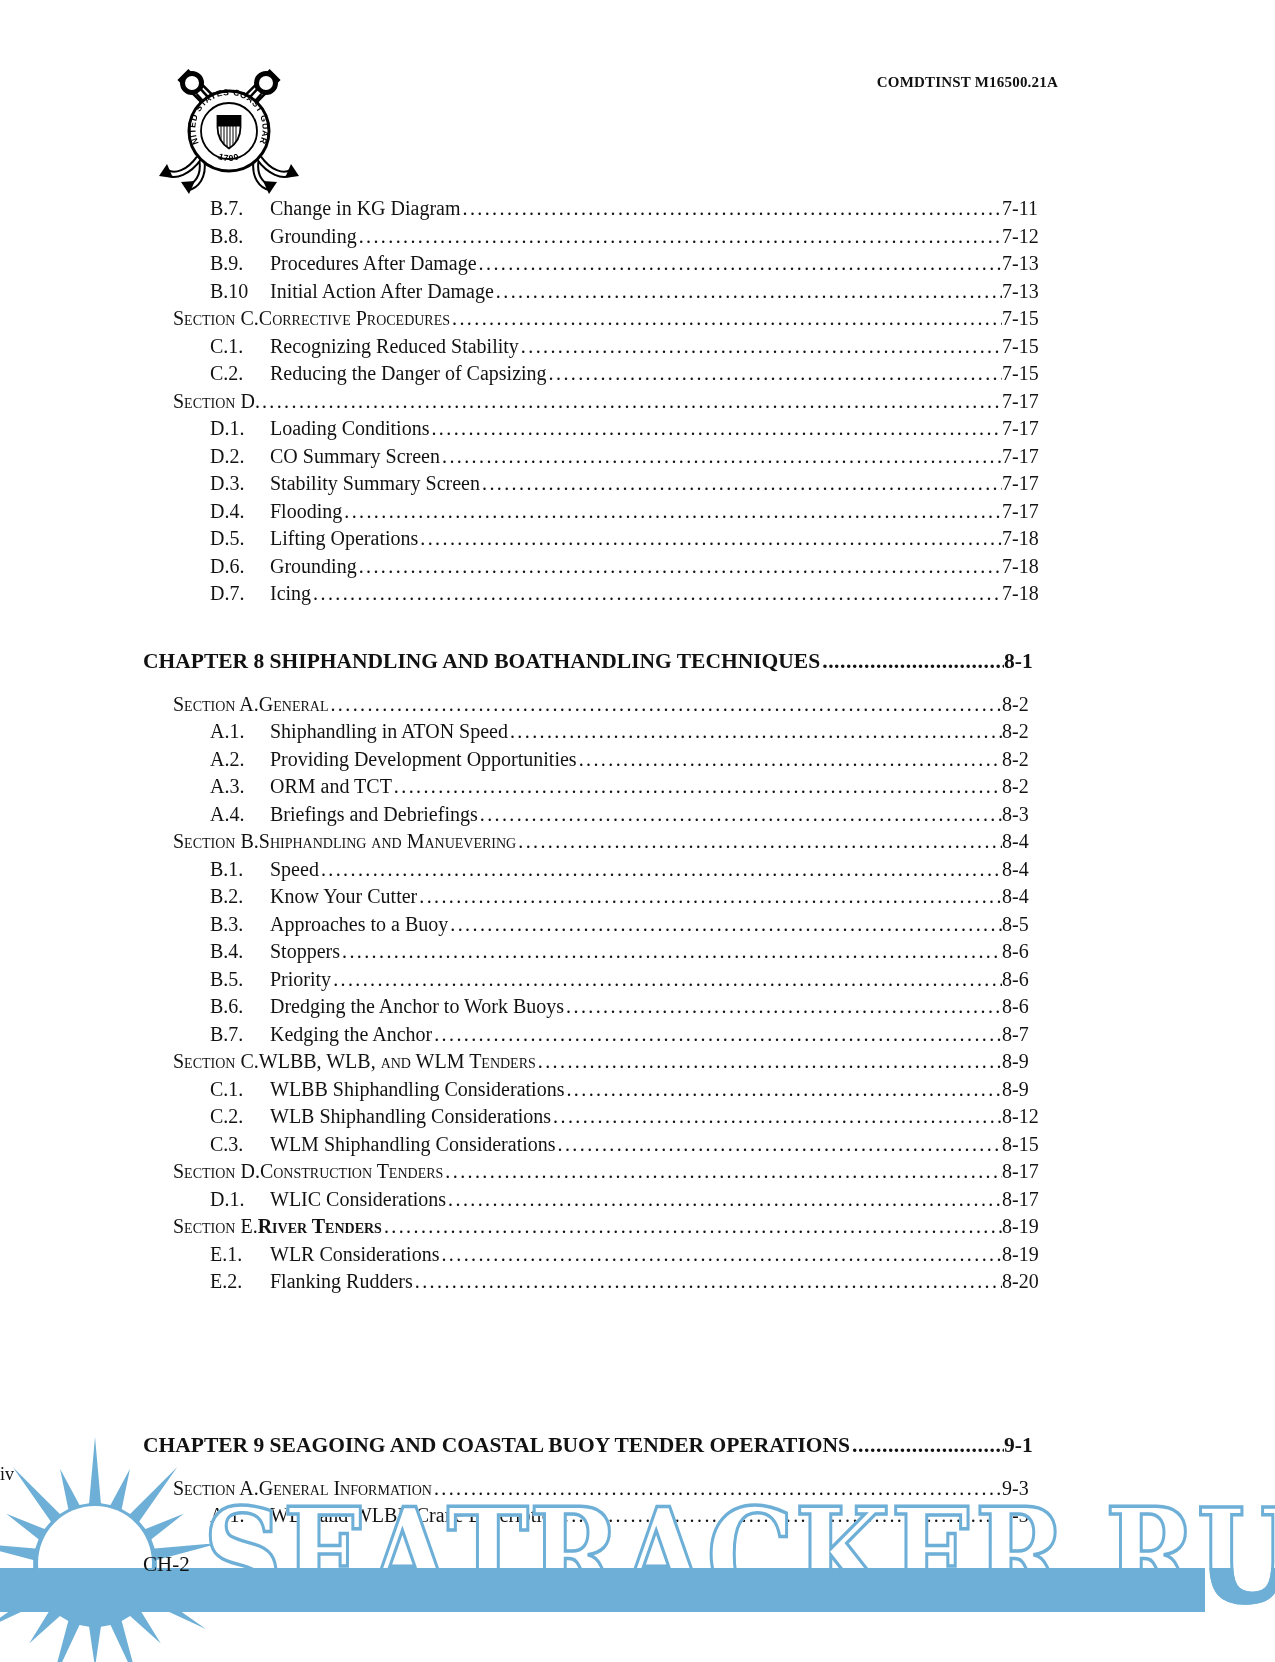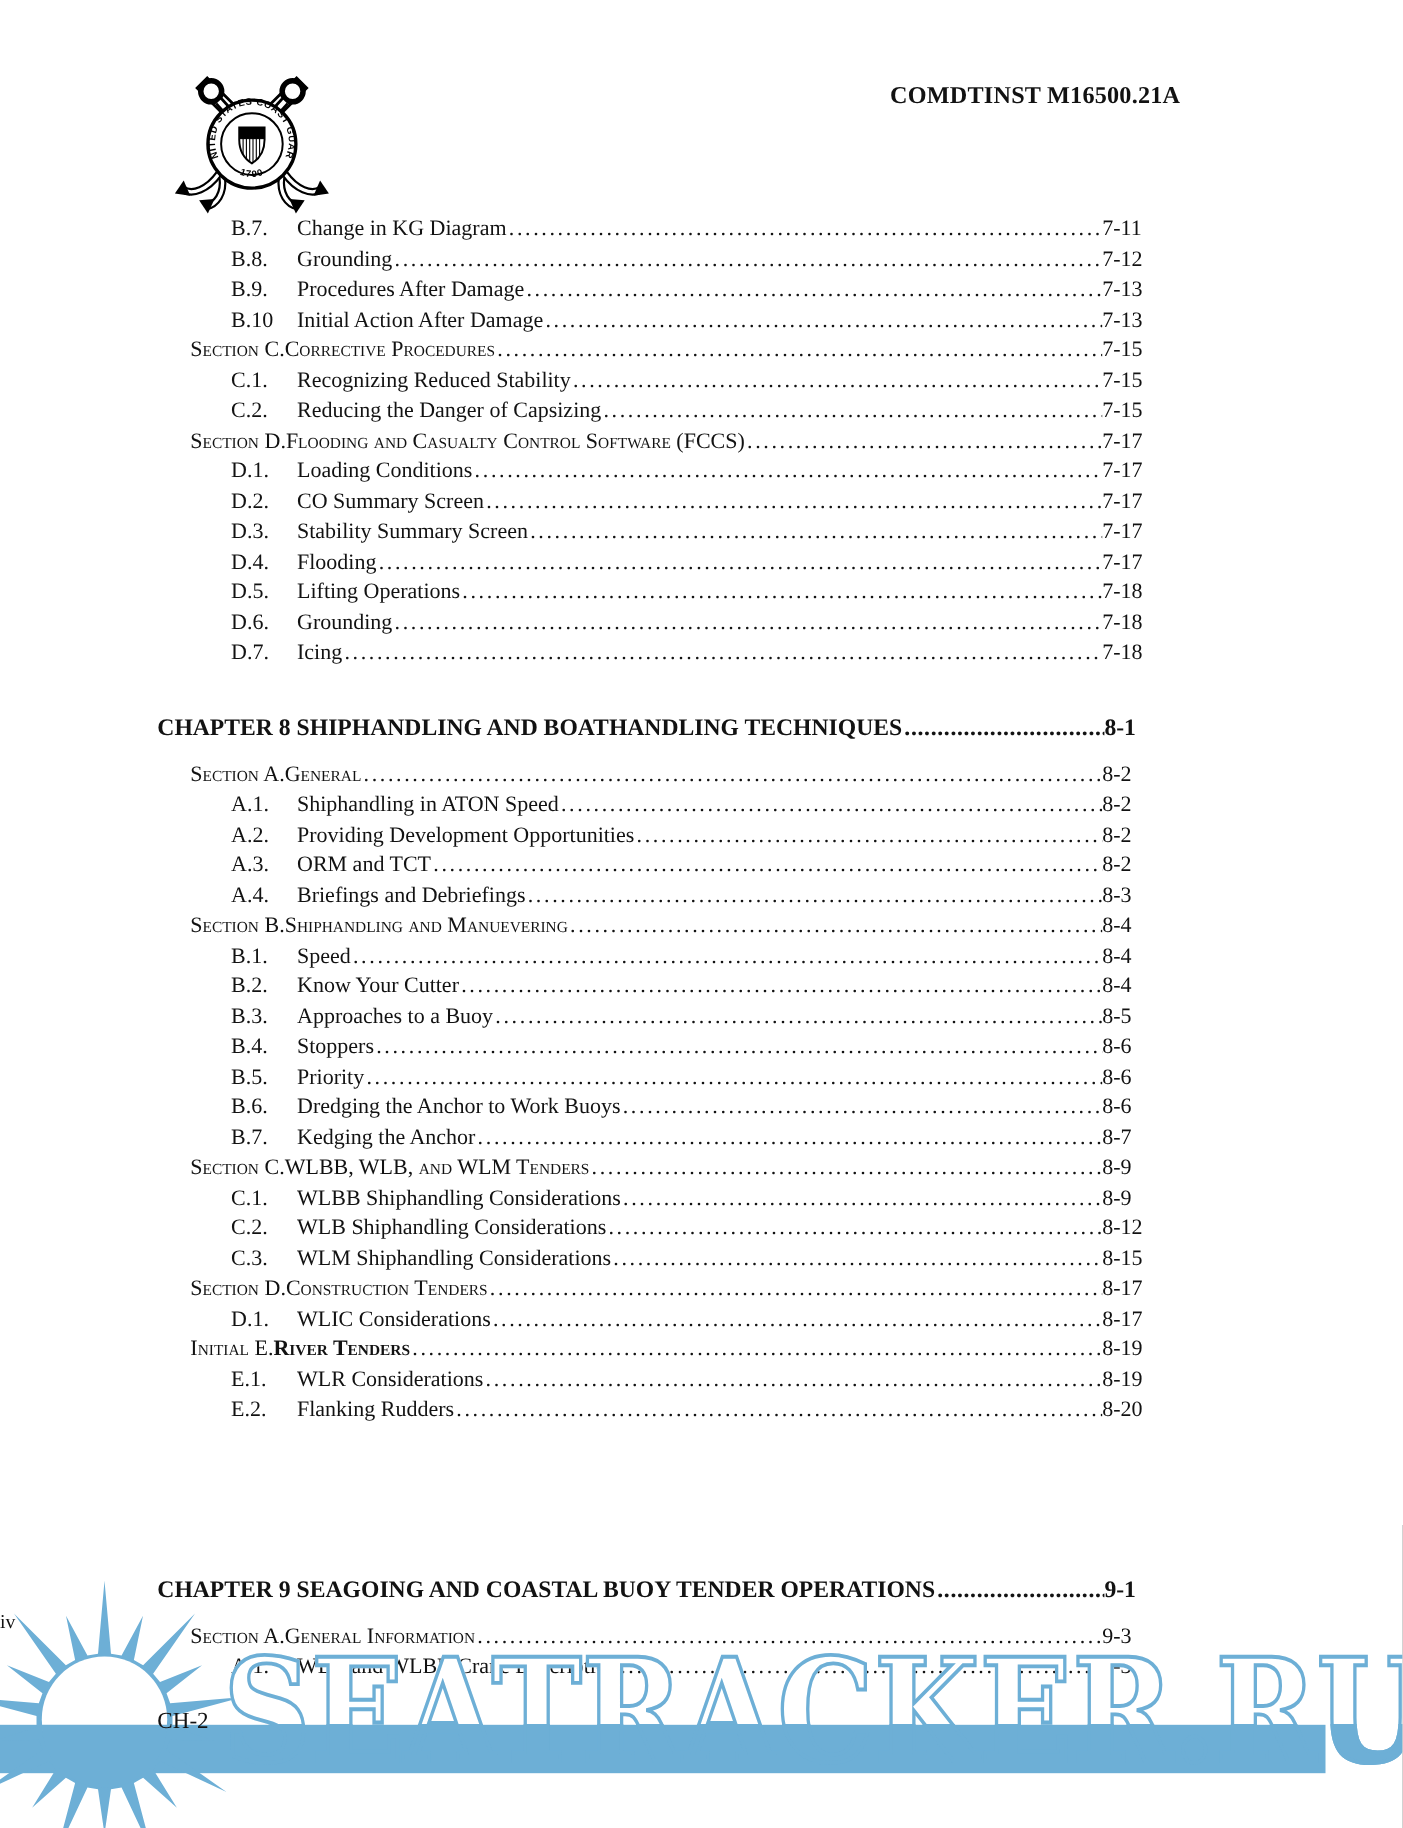--- a/index.html
+++ b/index.html
@@ -6,22 +6,22 @@
   * { margin:0; padding:0; box-sizing:border-box; }
   body { background:#888; }
   .page {
     position:relative; width:1275px; height:1662px; margin:0 auto;
     background:#ffffff; overflow:hidden;
     font-family:"Liberation Serif","DejaVu Serif",serif; color:var(--ink);
   }
 
   
   .doc-number {
-    position:absolute; top:74px; left:15px; width:1058px;
-    text-align:right; font-weight:bold; font-size:22px; letter-spacing:0.2px;
+    position:absolute; top:74px; left:0; width:1058px;
+    text-align:right; font-weight:bold; font-size:15px; letter-spacing:0.2px;
   }
   .seal { position:absolute; left:156px; top:66px; width:146px; height:130px; }
 
   
   .toc { position:absolute; left:143px; top:197px; width:907px; }
   .row { display:flex; align-items:baseline; height:27.5px; font-size:20px; white-space:nowrap; overflow:hidden; }
   .row .num   { flex:none; }
   .row .label { flex:none; }
   .row .dots  { flex:1 1 auto; overflow:hidden; letter-spacing:2.4px; padding-left:2px; }
   .row .pg    { flex:none; width:48px; text-align:left; }
@@ -177,21 +177,20 @@
         <span class="pg">7-15</span>
       </div>
       <div class="row entry">
         <span class="num">C.2.</span>
         <span class="label">Reducing the Danger of Capsizing</span>
         <span class="dots">............................................................................................................................................................................................................................................................................................................</span>
         <span class="pg">7-15</span>
       </div>
       <div class="row section">
         <span class="num">Section D.</span>
-        <span class="label">Flooding and Casualty Control Software (FCCS)</span>
         <span class="dots">............................................................................................................................................................................................................................................................................................................</span>
         <span class="pg">7-17</span>
       </div>
       <div class="row entry">
         <span class="num">D.1.</span>
         <span class="label">Loading Conditions</span>
         <span class="dots">............................................................................................................................................................................................................................................................................................................</span>
         <span class="pg">7-17</span>
       </div>
       <div class="row entry">
@@ -343,21 +342,21 @@
         <span class="dots">............................................................................................................................................................................................................................................................................................................</span>
         <span class="pg">8-17</span>
       </div>
       <div class="row entry">
         <span class="num">D.1.</span>
         <span class="label">WLIC Considerations</span>
         <span class="dots">............................................................................................................................................................................................................................................................................................................</span>
         <span class="pg">8-17</span>
       </div>
       <div class="row section boldlabel">
-        <span class="num">Initial E.</span>
+        <span class="num">Section E.</span>
         <span class="label">River Tenders</span>
         <span class="dots">............................................................................................................................................................................................................................................................................................................</span>
         <span class="pg">8-19</span>
       </div>
       <div class="row entry">
         <span class="num">E.1.</span>
         <span class="label">WLR Considerations</span>
         <span class="dots">............................................................................................................................................................................................................................................................................................................</span>
         <span class="pg">8-19</span>
       </div>

